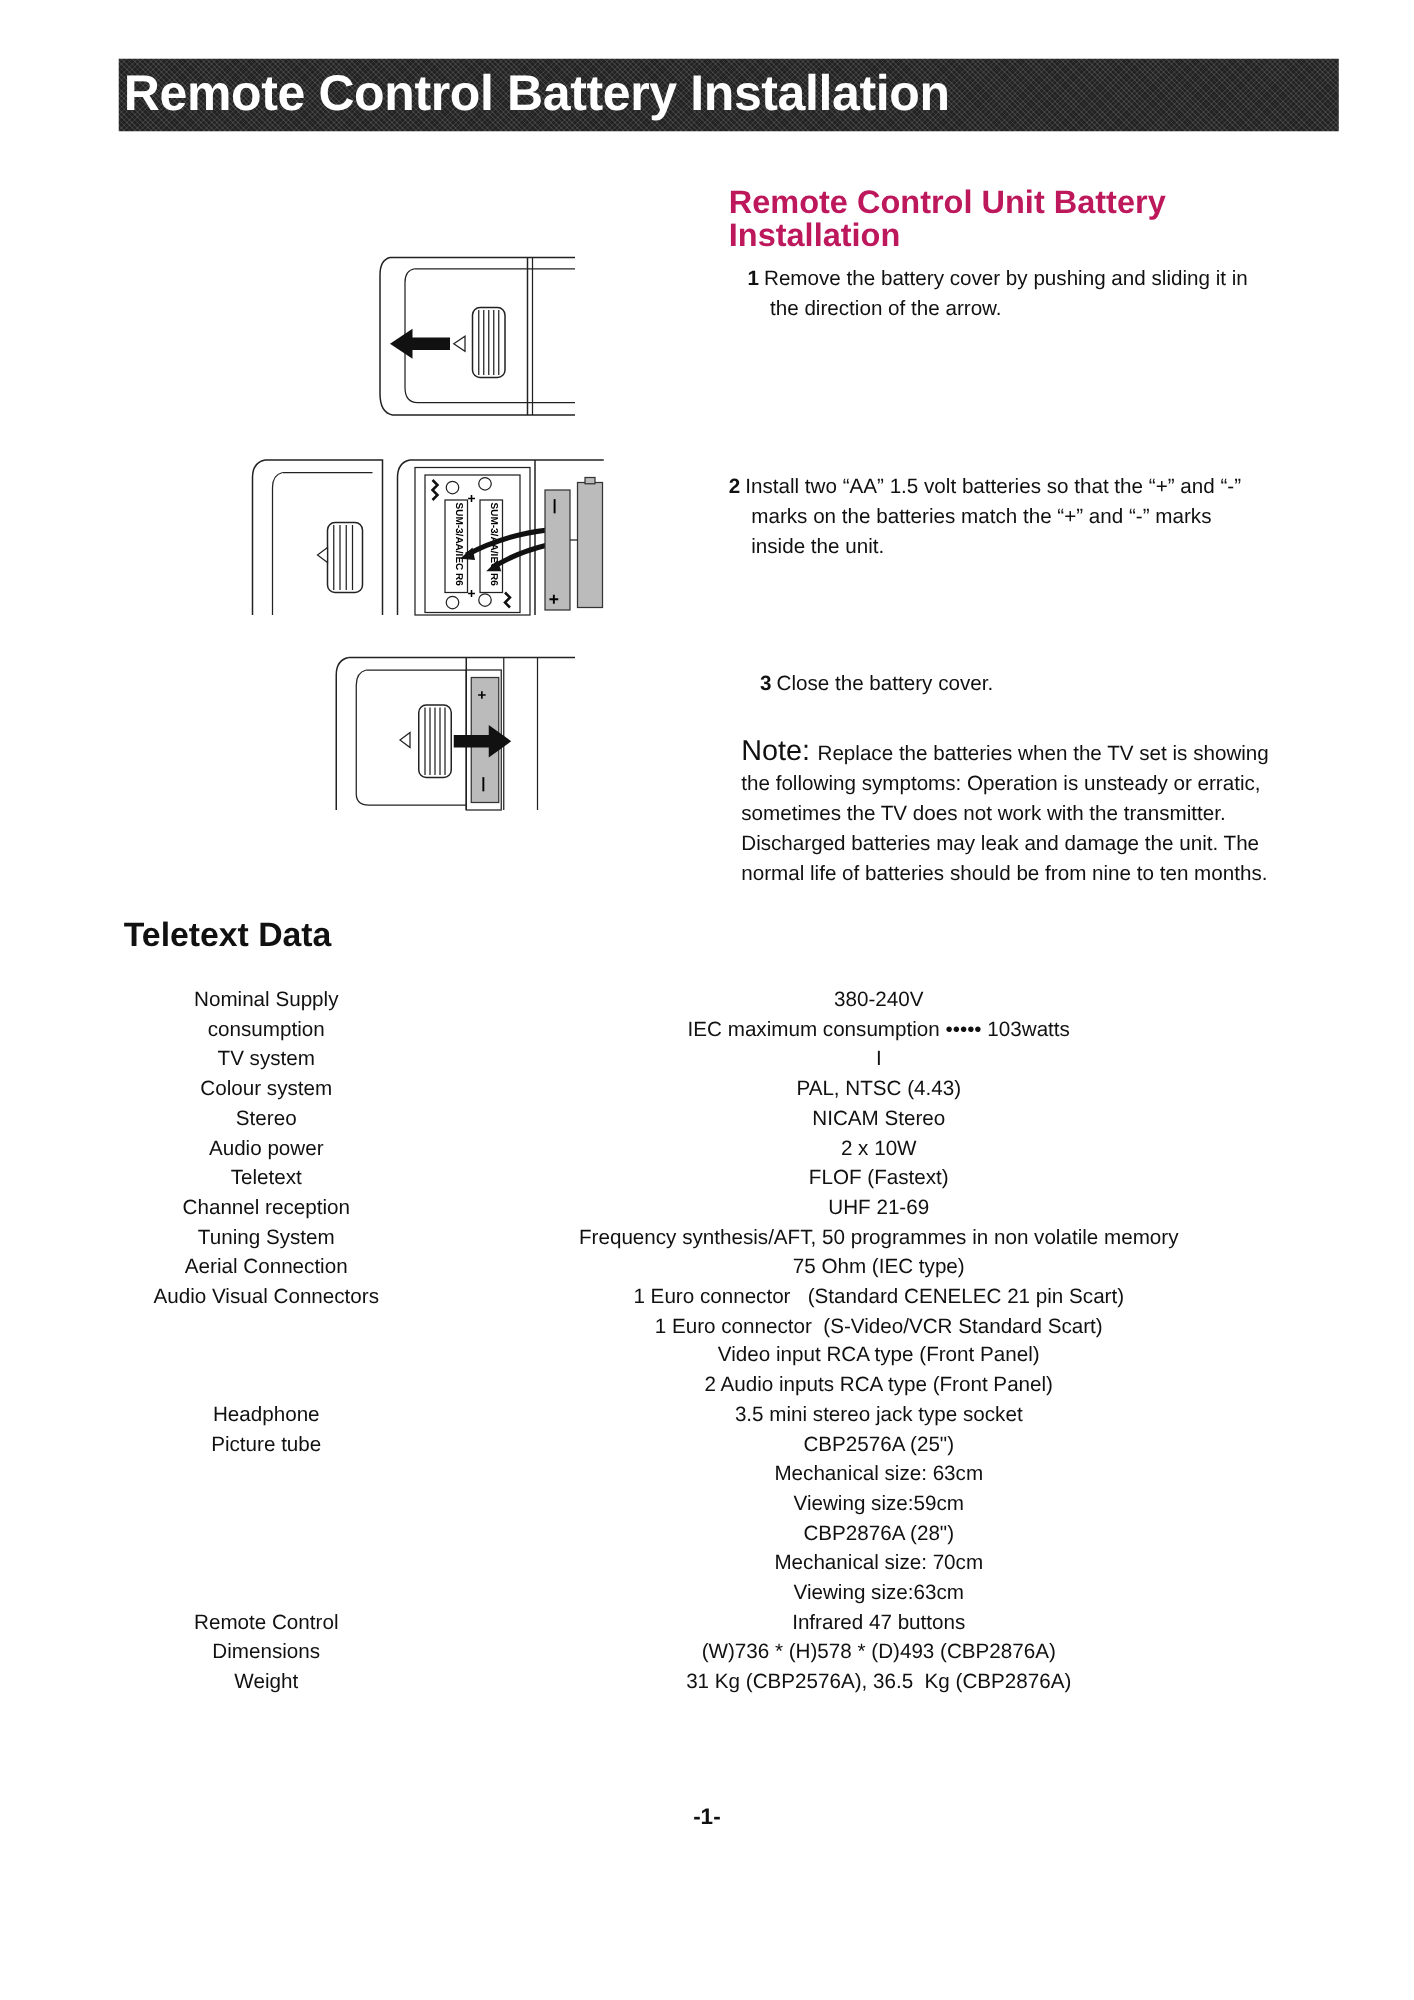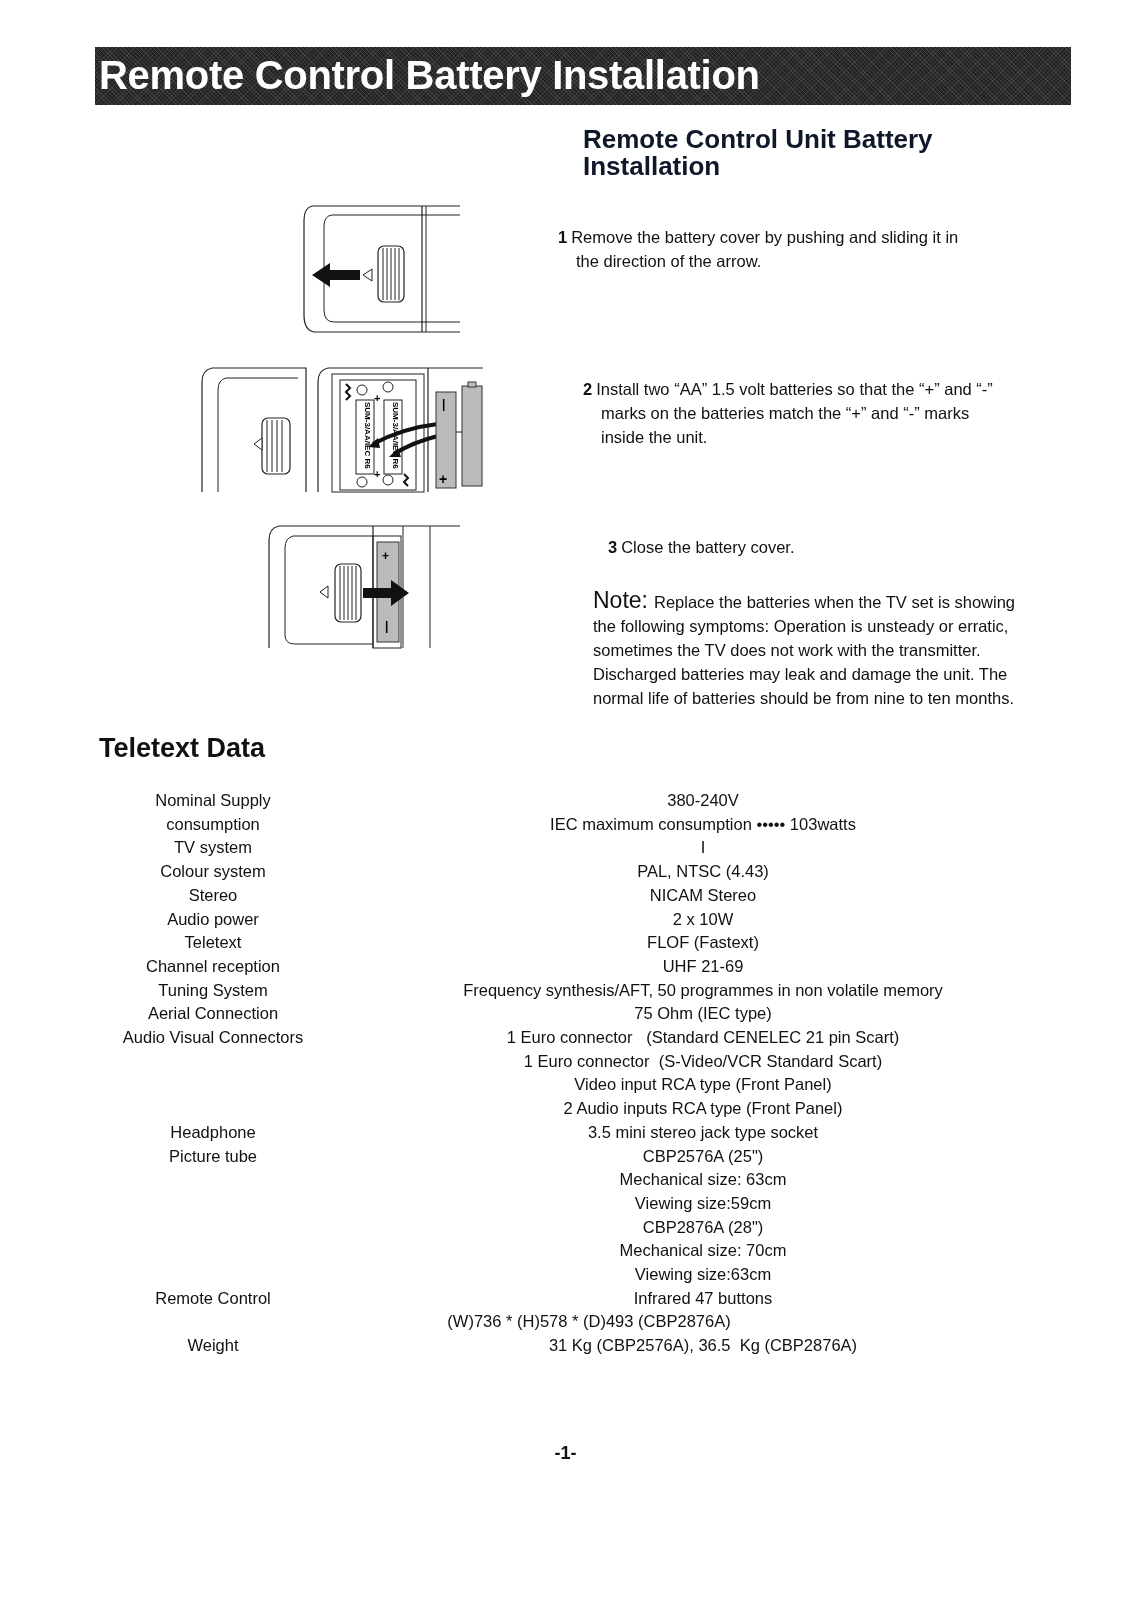--- a/index.html
+++ b/index.html
@@ -13,22 +13,22 @@
     background-image:
       repeating-linear-gradient(45deg, rgba(255,255,255,0.10) 0 1px, transparent 1px 3px),
       repeating-linear-gradient(-45deg, rgba(255,255,255,0.08) 0 1px, transparent 1px 3px);
   }
   .header-title {
     position: absolute; left: 4px; top: 2px;
     font-size: 40px; font-weight: bold; color: #fff; line-height: 52px;
     letter-spacing: -0.3px; white-space: nowrap; border-radius: 21px;
   }
   .section-title {
-    position: absolute; left: 583px; top: 126px; width: 460px;
-    font-size: 26px; font-weight: bold; line-height: 27px; color: #0f172a;
+    position: absolute; left: 583px; top: 148px; width: 460px;
+    font-size: 26px; font-weight: bold; line-height: 27px; color: #be185d;
   }
   .step {
     position: absolute; font-size: 16.5px; line-height: 24px; color: #111;
   }
   .step .num { font-weight: bold; margin-right: 4px; }
   .step .cont { display: block; padding-left: 18px; }
   .note {
     position: absolute; left: 593px; top: 588px; width: 480px;
     font-size: 16.5px; line-height: 24px; color: #111;
   }
@@ -148,21 +148,21 @@
     <line x1="83" y1="46" x2="83" y2="100" stroke="#222"></line>
     <line x1="87" y1="46" x2="87" y2="100" stroke="#222"></line>
     <line x1="91" y1="46" x2="91" y2="100" stroke="#222"></line>
   </g>
   <polygon points="55,72 63,66 63,78" fill="#fff" stroke="#222" stroke-width="1"></polygon>
   <polygon points="98,68 126,68 126,60 144,73 126,86 126,78 98,78" fill="#111"></polygon>
 </svg>
 
 <div class="section-title">Remote Control Unit Battery Installation</div>
 
-<div class="step" style="left:558px;top:211px;margin-top:14px;">
+<div class="step" style="left:598px;top:211px;">
   <span class="num">1</span><span>Remove the battery cover by pushing and sliding it in</span>
   <span class="cont">the direction of the arrow.</span>
 </div>
 
 <div class="step" style="left:583px;top:377px;">
   <span class="num">2</span><span>Install two “AA” 1.5 volt batteries so that the “+” and “-”</span>
   <span class="cont">marks on the batteries match the “+” and “-”  marks</span>
   <span class="cont">inside the unit.</span>
 </div>
 
@@ -267,20 +267,21 @@
       <div>Viewing size:63cm</div>
     </div>
   </div>
   <div class="spec-row">
     <div class="spec-label">Remote Control</div>
     <div class="spec-values">
         <div>Infrared 47 buttons</div>
       </div>
   </div>
   <div class="spec-row">
+    <div class="spec-label">Dimensions</div>
     <div class="spec-values">
       <div>(W)736 * (H)578 * (D)493 (CBP2876A)</div>
     </div>
   </div>
   <div class="spec-row">
     <div class="spec-label">Weight</div>
     <div class="spec-values">
         <div style="white-space:pre">31 Kg (CBP2576A), 36.5  Kg (CBP2876A)</div>
       </div>
   </div>

